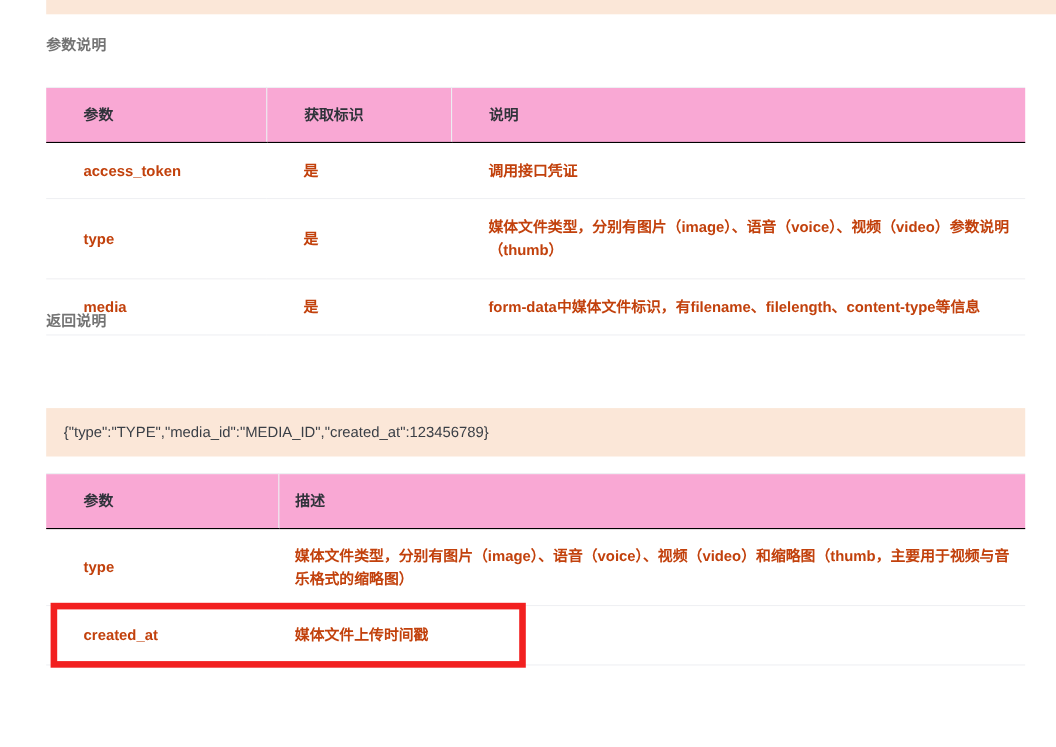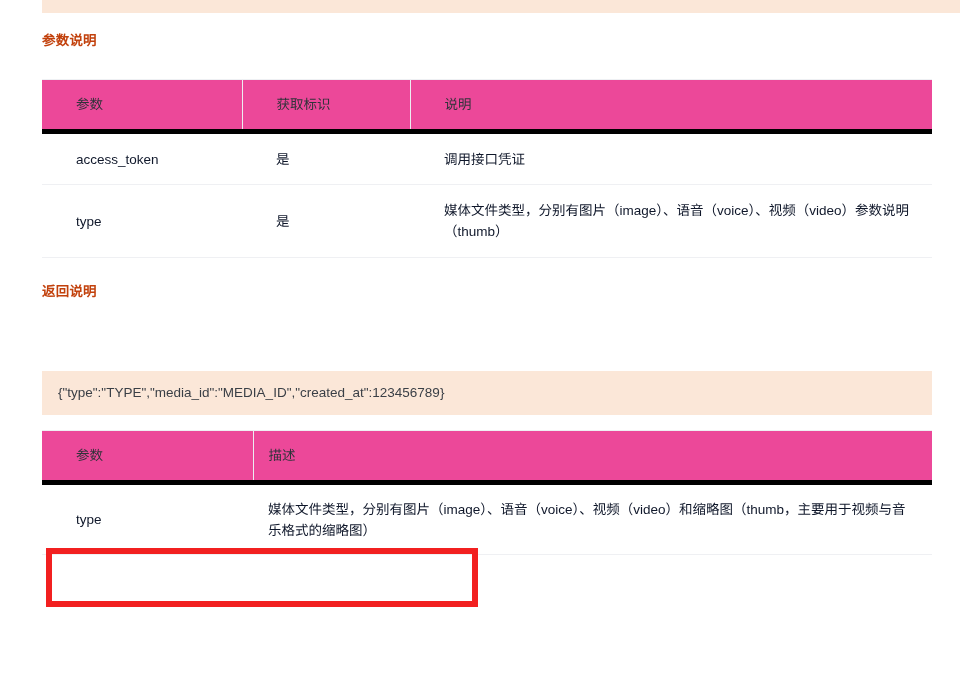--- a/index.html
+++ b/index.html
@@ -30,21 +30,21 @@
     height: 13px;
     background: #fbe7d8;
   }
 
   
   .section-heading {
     position: absolute;
     left: 42px;
     font-size: 13.5px;
     font-weight: bold;
-    color: #c2410c;
+    color: #737373;
     line-height: 16px;
     letter-spacing: 0.2px;
     white-space: nowrap;
   }
   .para {
     position: absolute;
     left: 42px;
     font-size: 13.5px;
     color: #40454d;
     line-height: 17px;
@@ -55,30 +55,30 @@
   .doc-table {
     position: absolute;
     border-collapse: collapse;
     table-layout: fixed;
     font-size: 13.5px;
   }
   .doc-table th,
   .doc-table td {
     text-align: left;
     vertical-align: middle;
-    font-weight: normal;
-    color: #0f172a;
+    font-weight: bold;
+    color: #c2410c;
     padding: 0;
   }
   .doc-table thead th {
-    background: #ec4899;
+    background: #f9a8d4;
     color: #2f333a;
-    font-weight: normal;
+    font-weight: bold;
     height: 49px;
-    border-bottom: 5px solid #000000;
+    border-bottom: 1px solid #000000;
     border-top: 1px solid #eef0f3;
   }
   .doc-table tbody td {
     border-bottom: 1px solid #eff0f3;
   }
   .cell-pad {
     display: block;
     padding-left: 34px;
     padding-right: 14px;
     line-height: 21px;
@@ -180,20 +180,31 @@
         <td>
           <span class="cell-pad">type</span>
         </td>
         <td>
           <span class="cell-pad">是</span>
         </td>
         <td>
           <span class="cell-pad" style="white-space:normal;">媒体文件类型，分别有图片（image）、语音（voice）、视频（video）参数说明（thumb）</span>
         </td>
       </tr>
+      <tr class="r-norm">
+        <td>
+          <span class="cell-pad">media</span>
+        </td>
+        <td>
+          <span class="cell-pad">是</span>
+        </td>
+        <td>
+          <span class="cell-pad">form-data中媒体文件标识，有filename、filelength、content-type等信息</span>
+        </td>
+      </tr>
     </tbody>
   </table>
 
   <div class="section-heading" style="top:284px;">返回说明</div>
 
 
   <div class="code-block" style="top:371px; width:890px; height:44px;">{"type":"TYPE","media_id":"MEDIA_ID","created_at":123456789}</div>
 
   <table class="doc-table" id="table-return">
     <colgroup>
@@ -212,19 +223,27 @@
     </thead>
     <tbody>
       <tr class="r-tall">
         <td>
           <span class="cell-pad">type</span>
         </td>
         <td>
           <span class="cell-pad tight" style="white-space:normal;">媒体文件类型，分别有图片（image）、语音（voice）、视频（video）和缩略图（thumb，主要用于视频与音乐格式的缩略图）</span>
         </td>
       </tr>
+      <tr class="r-norm">
+        <td>
+          <span class="cell-pad">created_at</span>
+        </td>
+        <td>
+          <span class="cell-pad tight">媒体文件上传时间戳</span>
+        </td>
+      </tr>
     </tbody>
   </table>
 
   <div class="red-box"></div>
 
 
 </div>
 
 </body></html>

